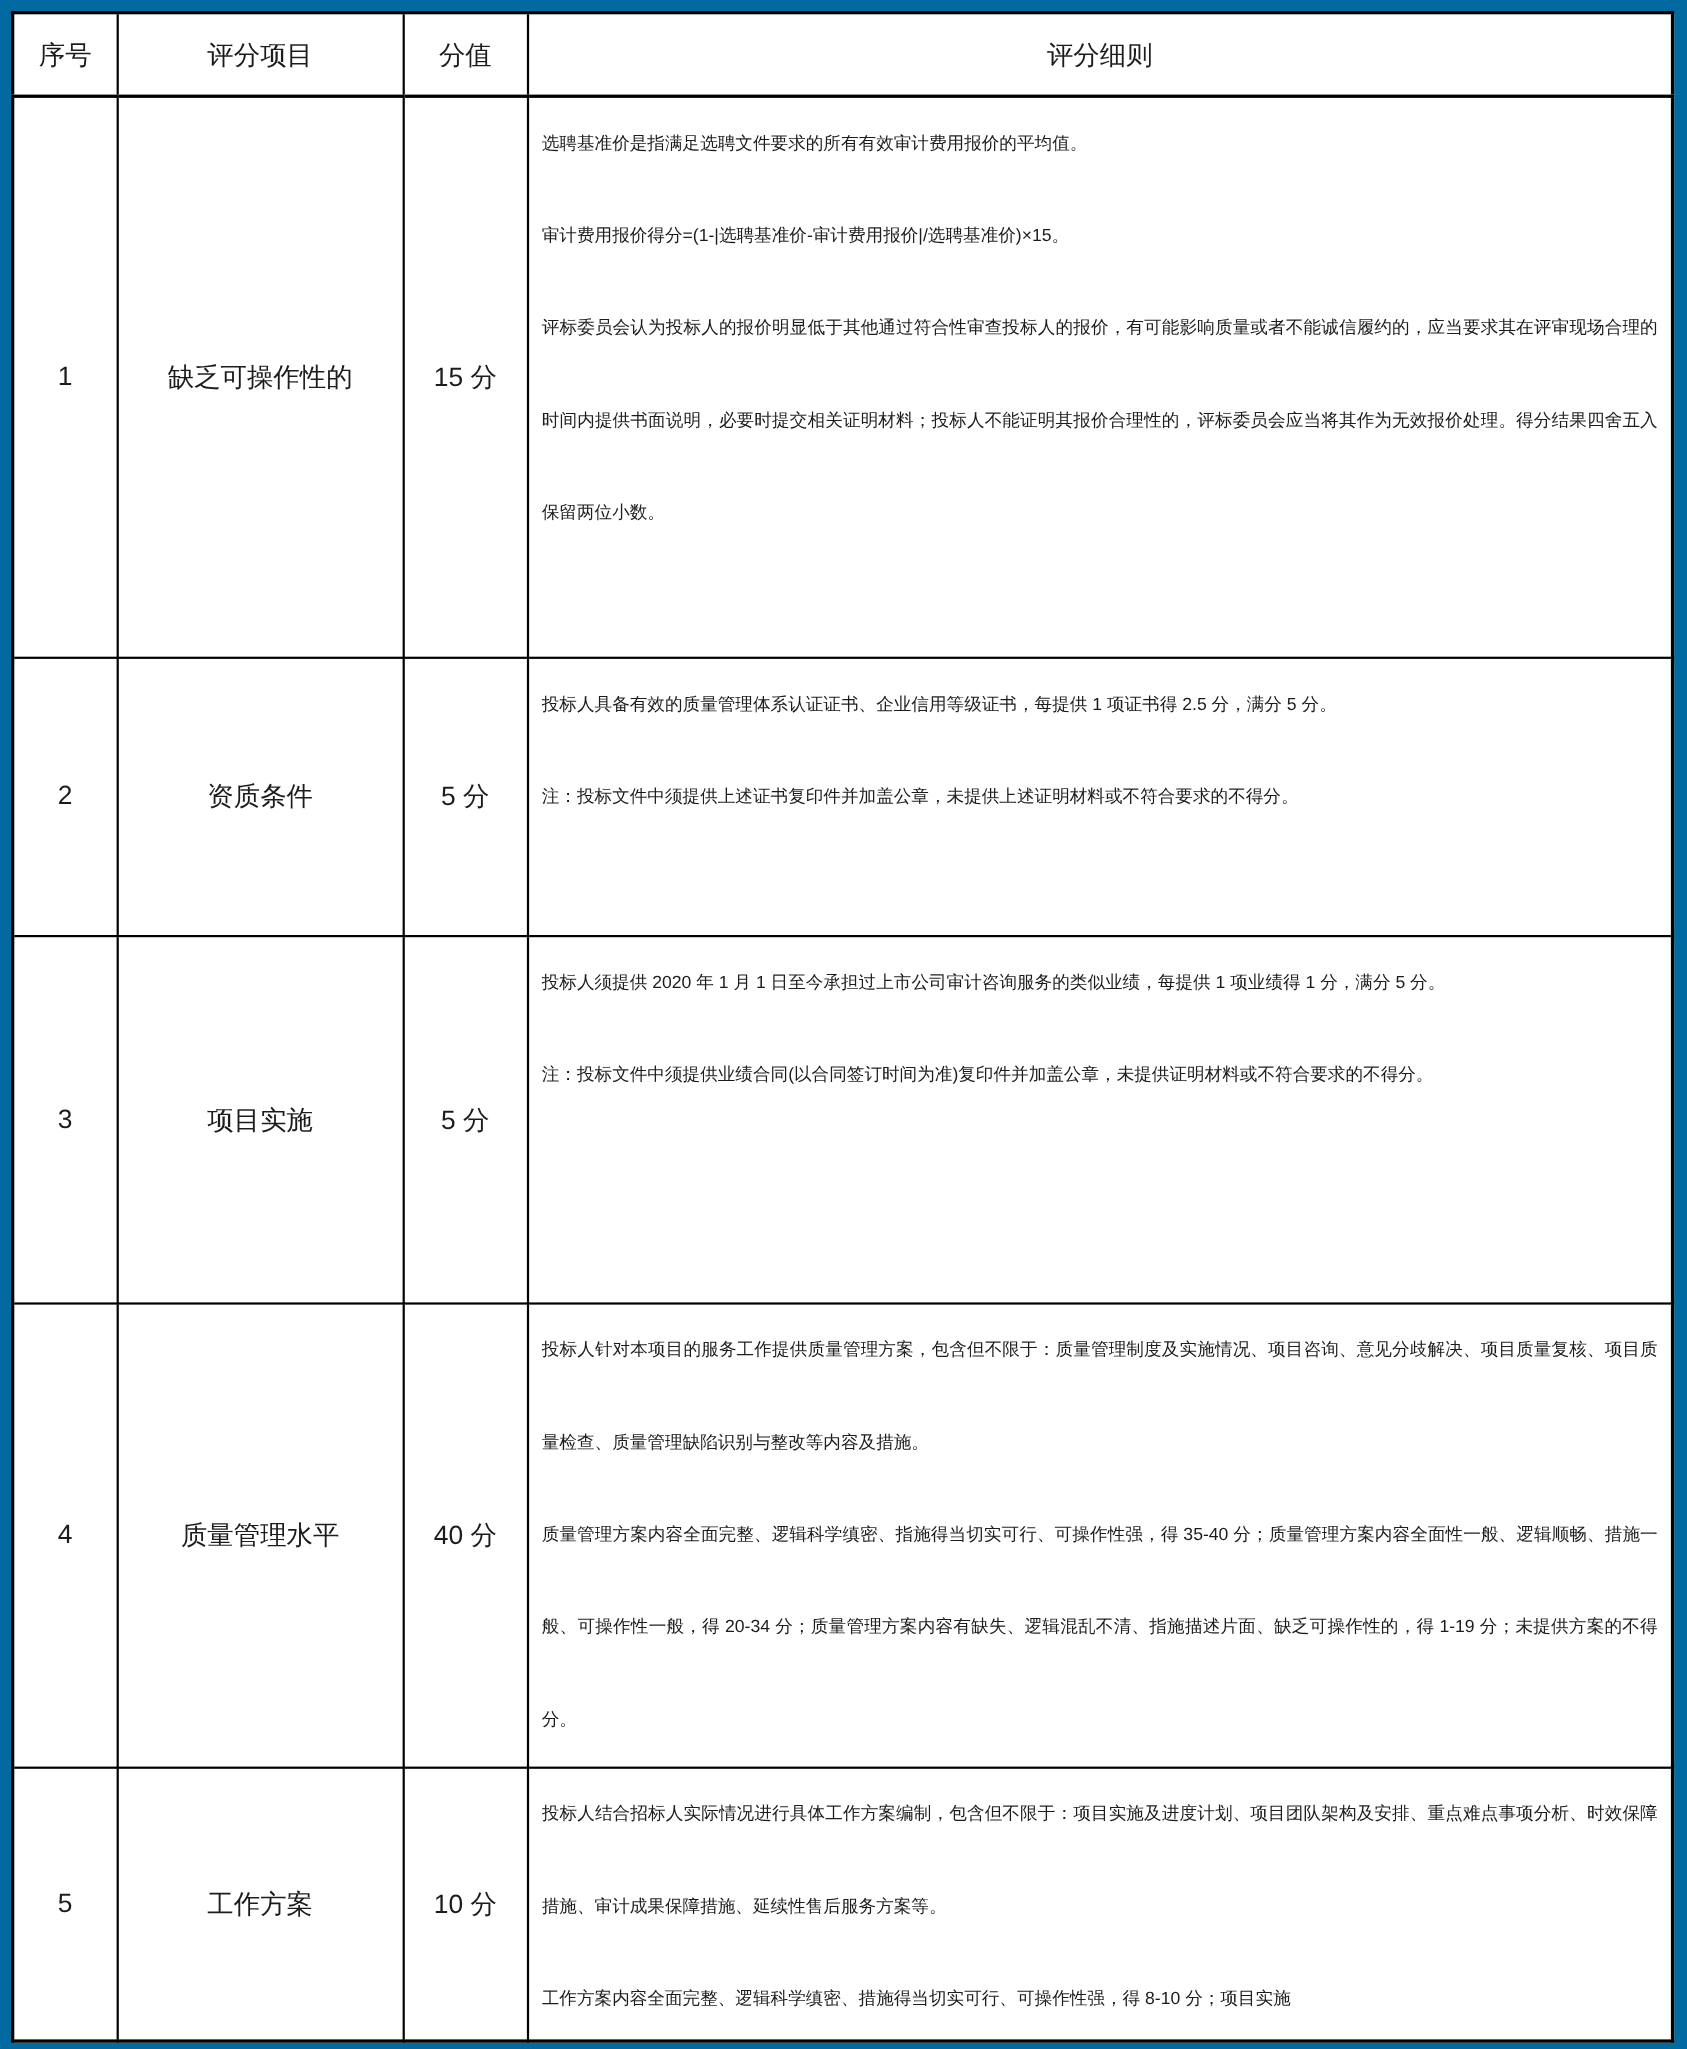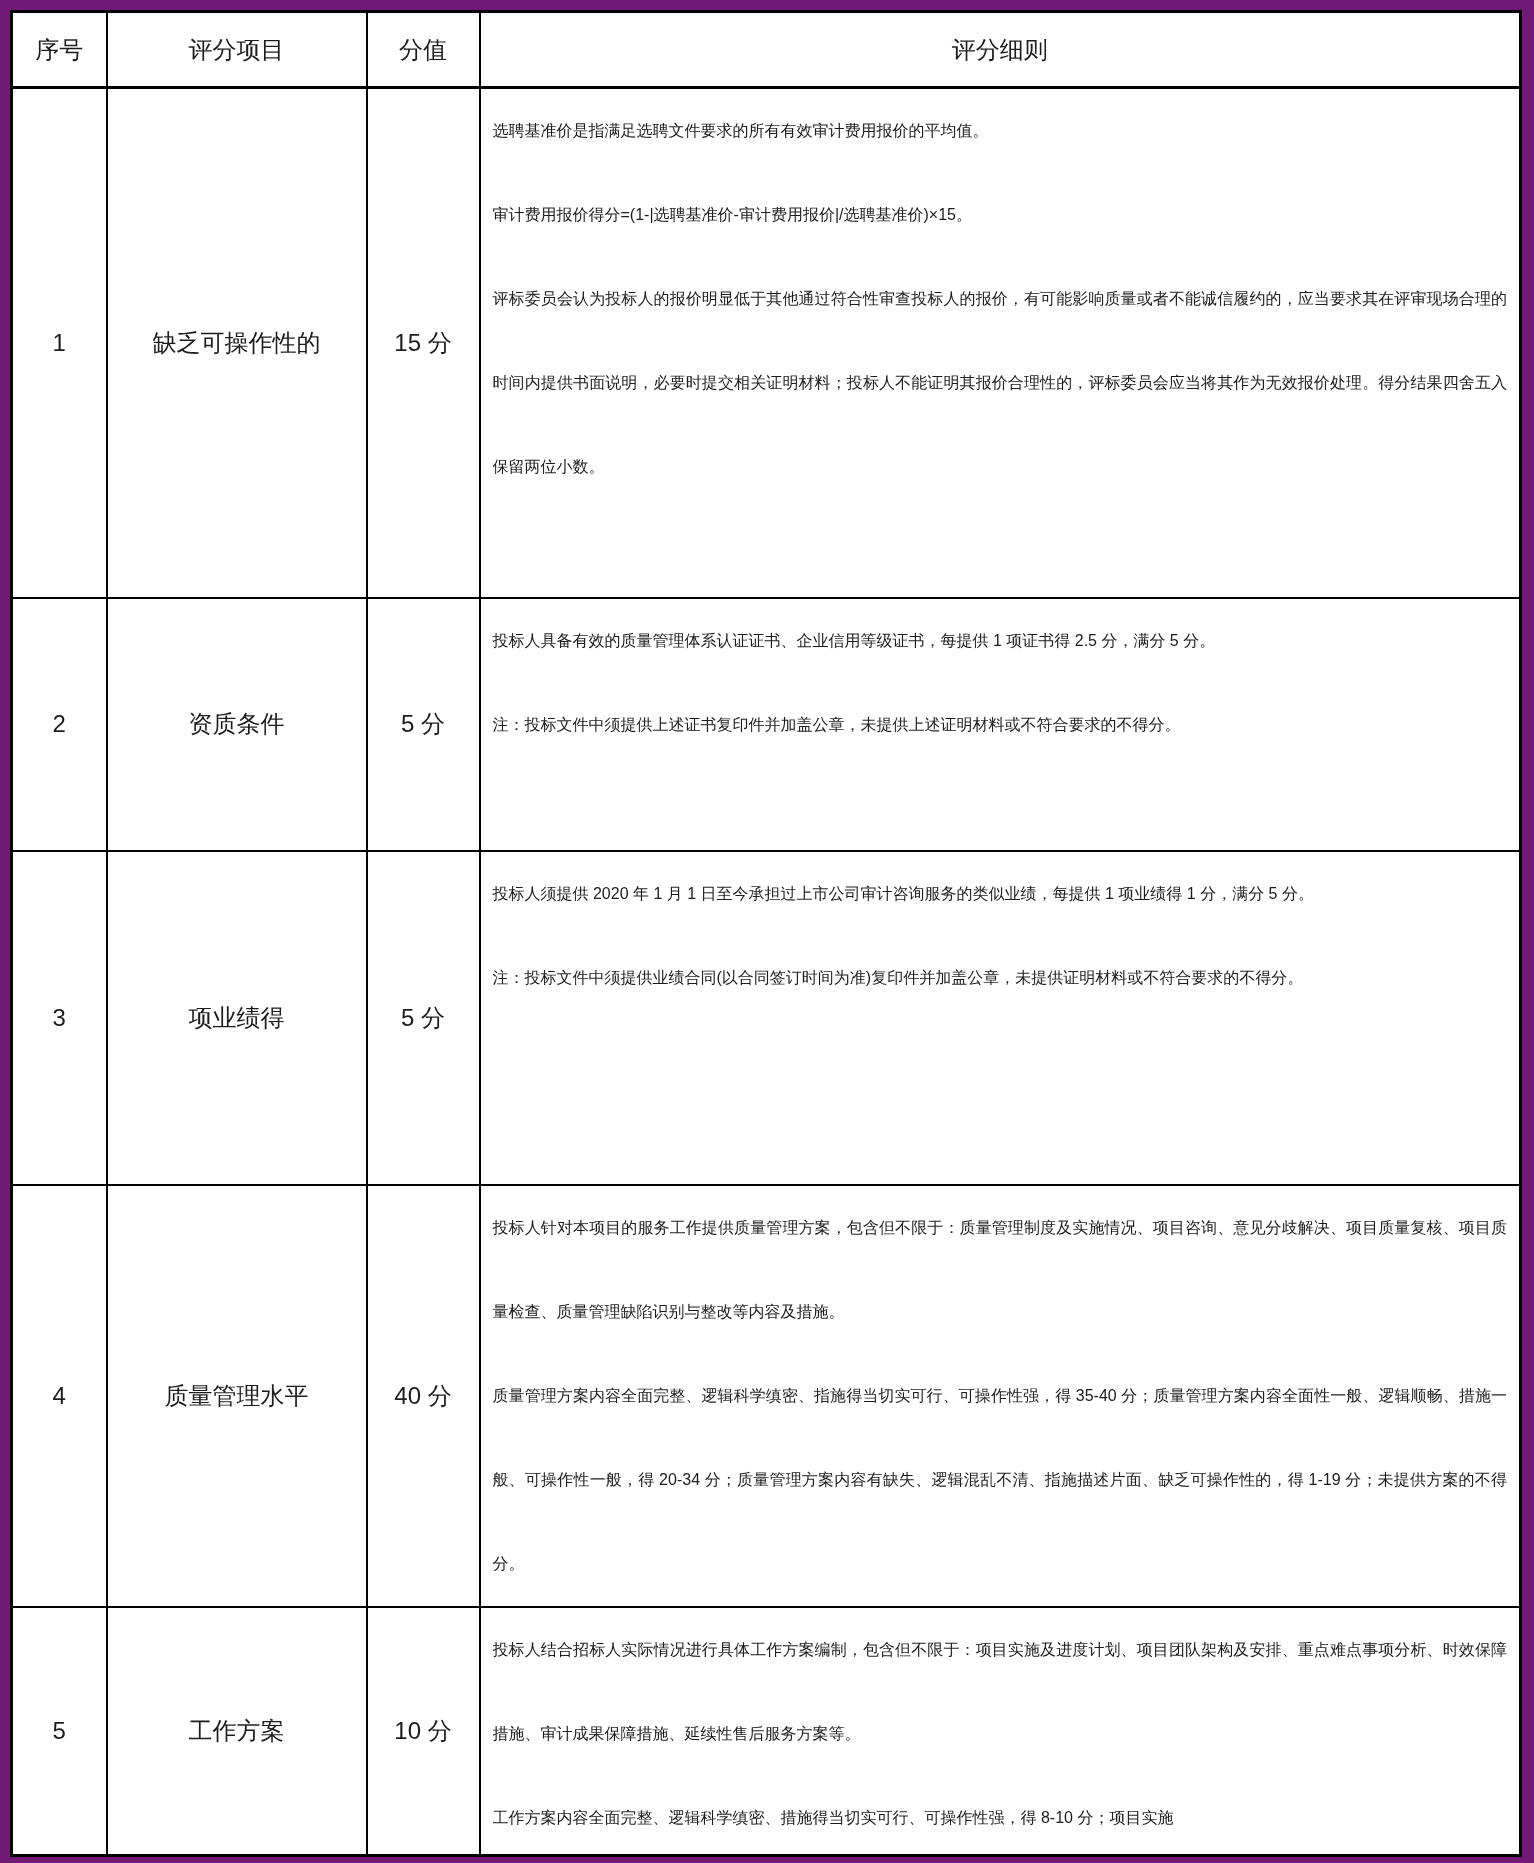--- a/index.html
+++ b/index.html
@@ -10,21 +10,21 @@
     width: 1534px;
     height: 1863px;
     overflow: hidden;
     font-family: "Liberation Sans", "DejaVu Sans", sans-serif;
     color: #1c1c1c;
   }
   .page {
     position: relative;
     width: 1534px;
     height: 1863px;
-    background: #701a75;
+    background: #0369a1;
   }
   table.score-table {
     position: absolute;
     left: 10px;
     top: 10px;
     width: 1512px;
     border-collapse: collapse;
     table-layout: fixed;
     background: #ffffff;
   }
@@ -108,21 +108,21 @@
         <td class="cell-center">2</td>
         <td class="cell-center">资质条件</td>
         <td class="cell-center">5 分</td>
         <td class="detail">
           <div class="para">投标人具备有效的质量管理体系认证证书、企业信用等级证书，每提供 1 项证书得 2.5 分，满分 5 分。</div>
           <div class="para">注：投标文件中须提供上述证书复印件并加盖公章，未提供上述证明材料或不符合要求的不得分。</div>
         </td>
       </tr>
       <tr class="r3">
         <td class="cell-center">3</td>
-        <td class="cell-center">项业绩得</td>
+        <td class="cell-center">项目实施</td>
         <td class="cell-center">5 分</td>
         <td class="detail">
           <div class="para">投标人须提供 2020 年 1 月 1 日至今承担过上市公司审计咨询服务的类似业绩，每提供 1 项业绩得 1 分，满分 5 分。</div>
           <div class="para">注：投标文件中须提供业绩合同(以合同签订时间为准)复印件并加盖公章，未提供证明材料或不符合要求的不得分。</div>
         </td>
       </tr>
       <tr class="r4">
         <td class="cell-center">4</td>
         <td class="cell-center">质量管理水平</td>
         <td class="cell-center">40 分</td>

